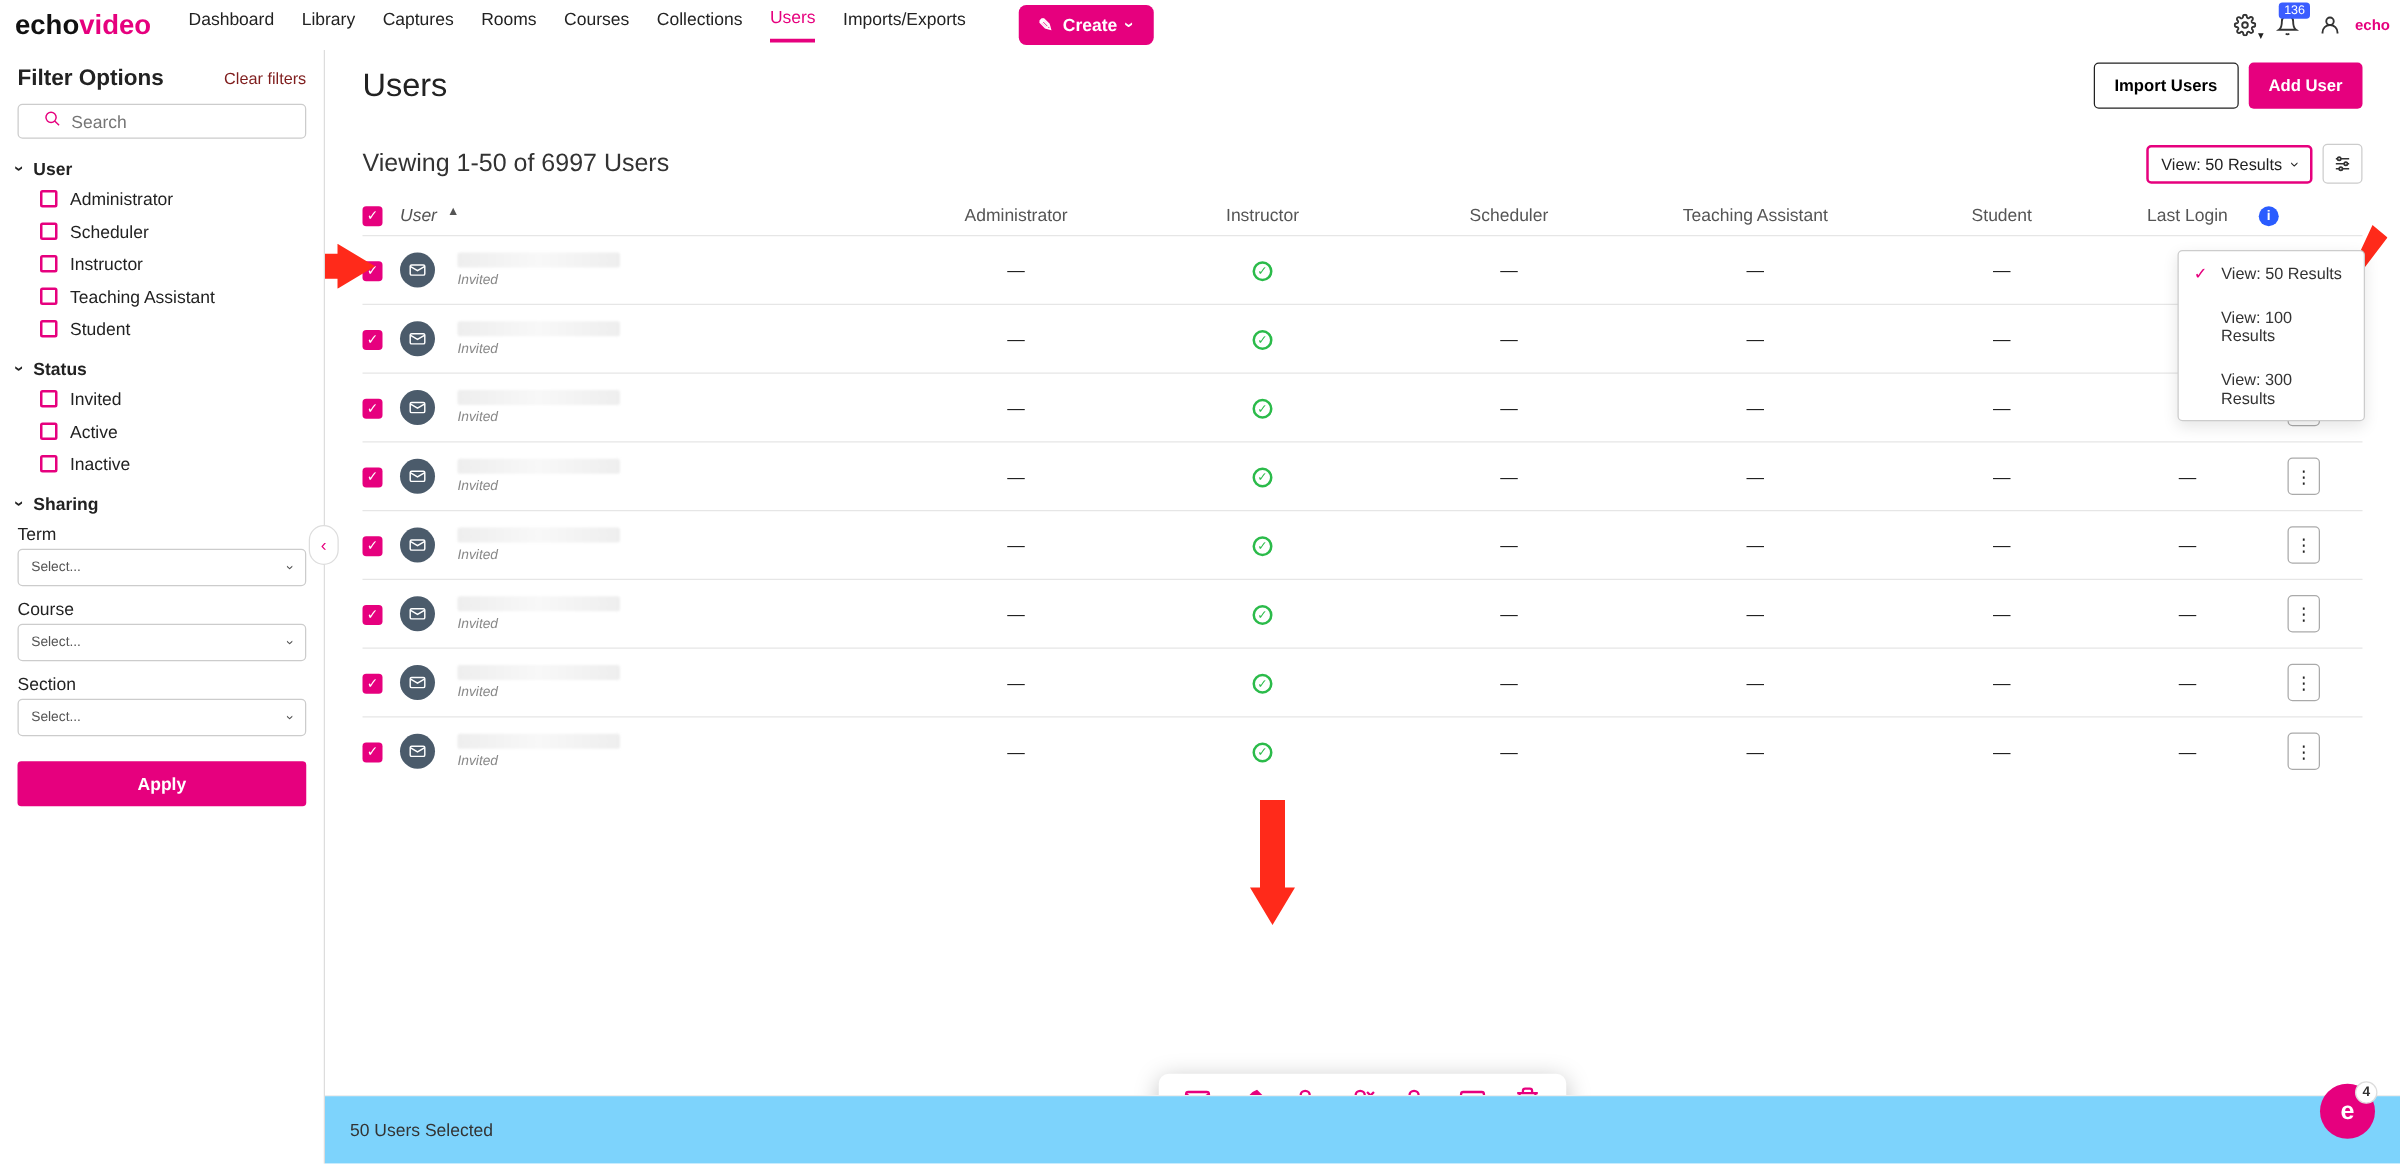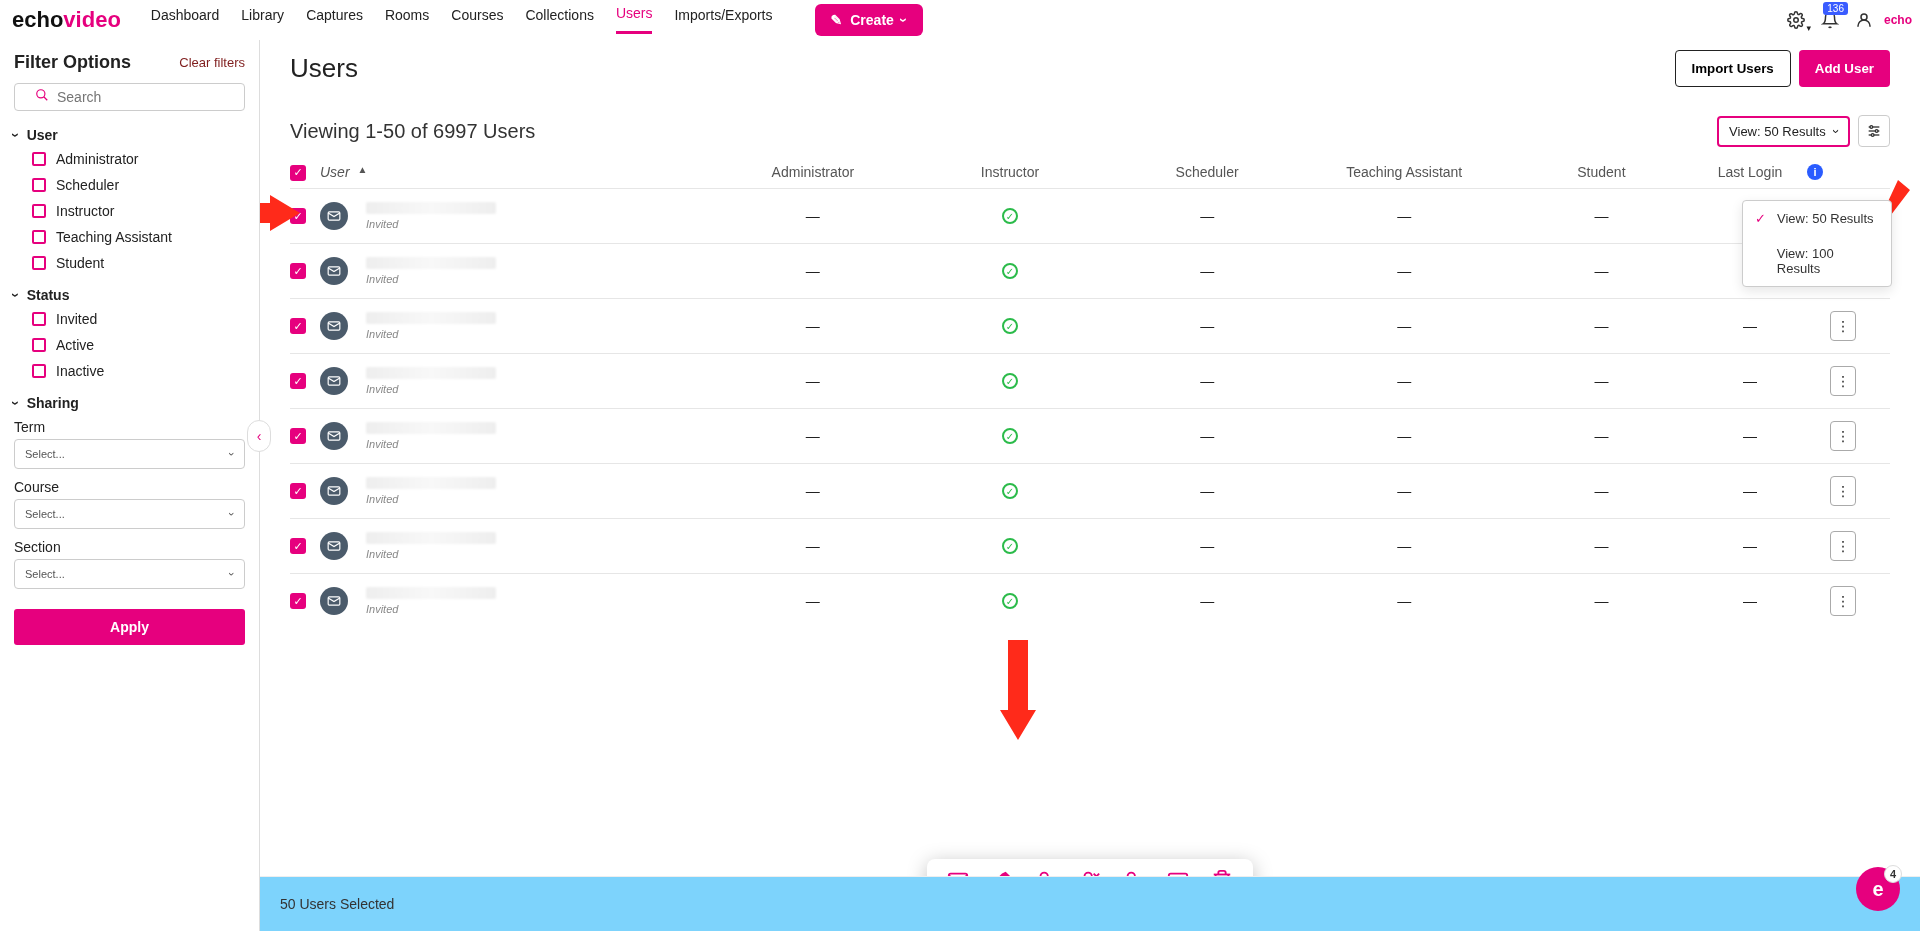--- a/index.html
+++ b/index.html
@@ -264,20 +264,24 @@
 
     <div class="dropdown-menu">
       <div>
           <span class="check">✓</span>
           <span>View: 50 Results</span>
         </div>
       <div>
           <span class="check"></span>
           <span>View: 100 Results</span>
         </div>
+      <div>
+          <span class="check"></span>
+          <span>View: 300 Results</span>
+        </div>
     </div>
 
     <div class="table-head">
       <div class="col-chk"><span class="chkbox">✓</span></div>
       <div class="col-user">
         <span>User</span>
         <span style="font-size:10px;">▲</span>
       </div>
       <div class="col-role">Administrator</div>
       <div class="col-role">Instructor</div>

